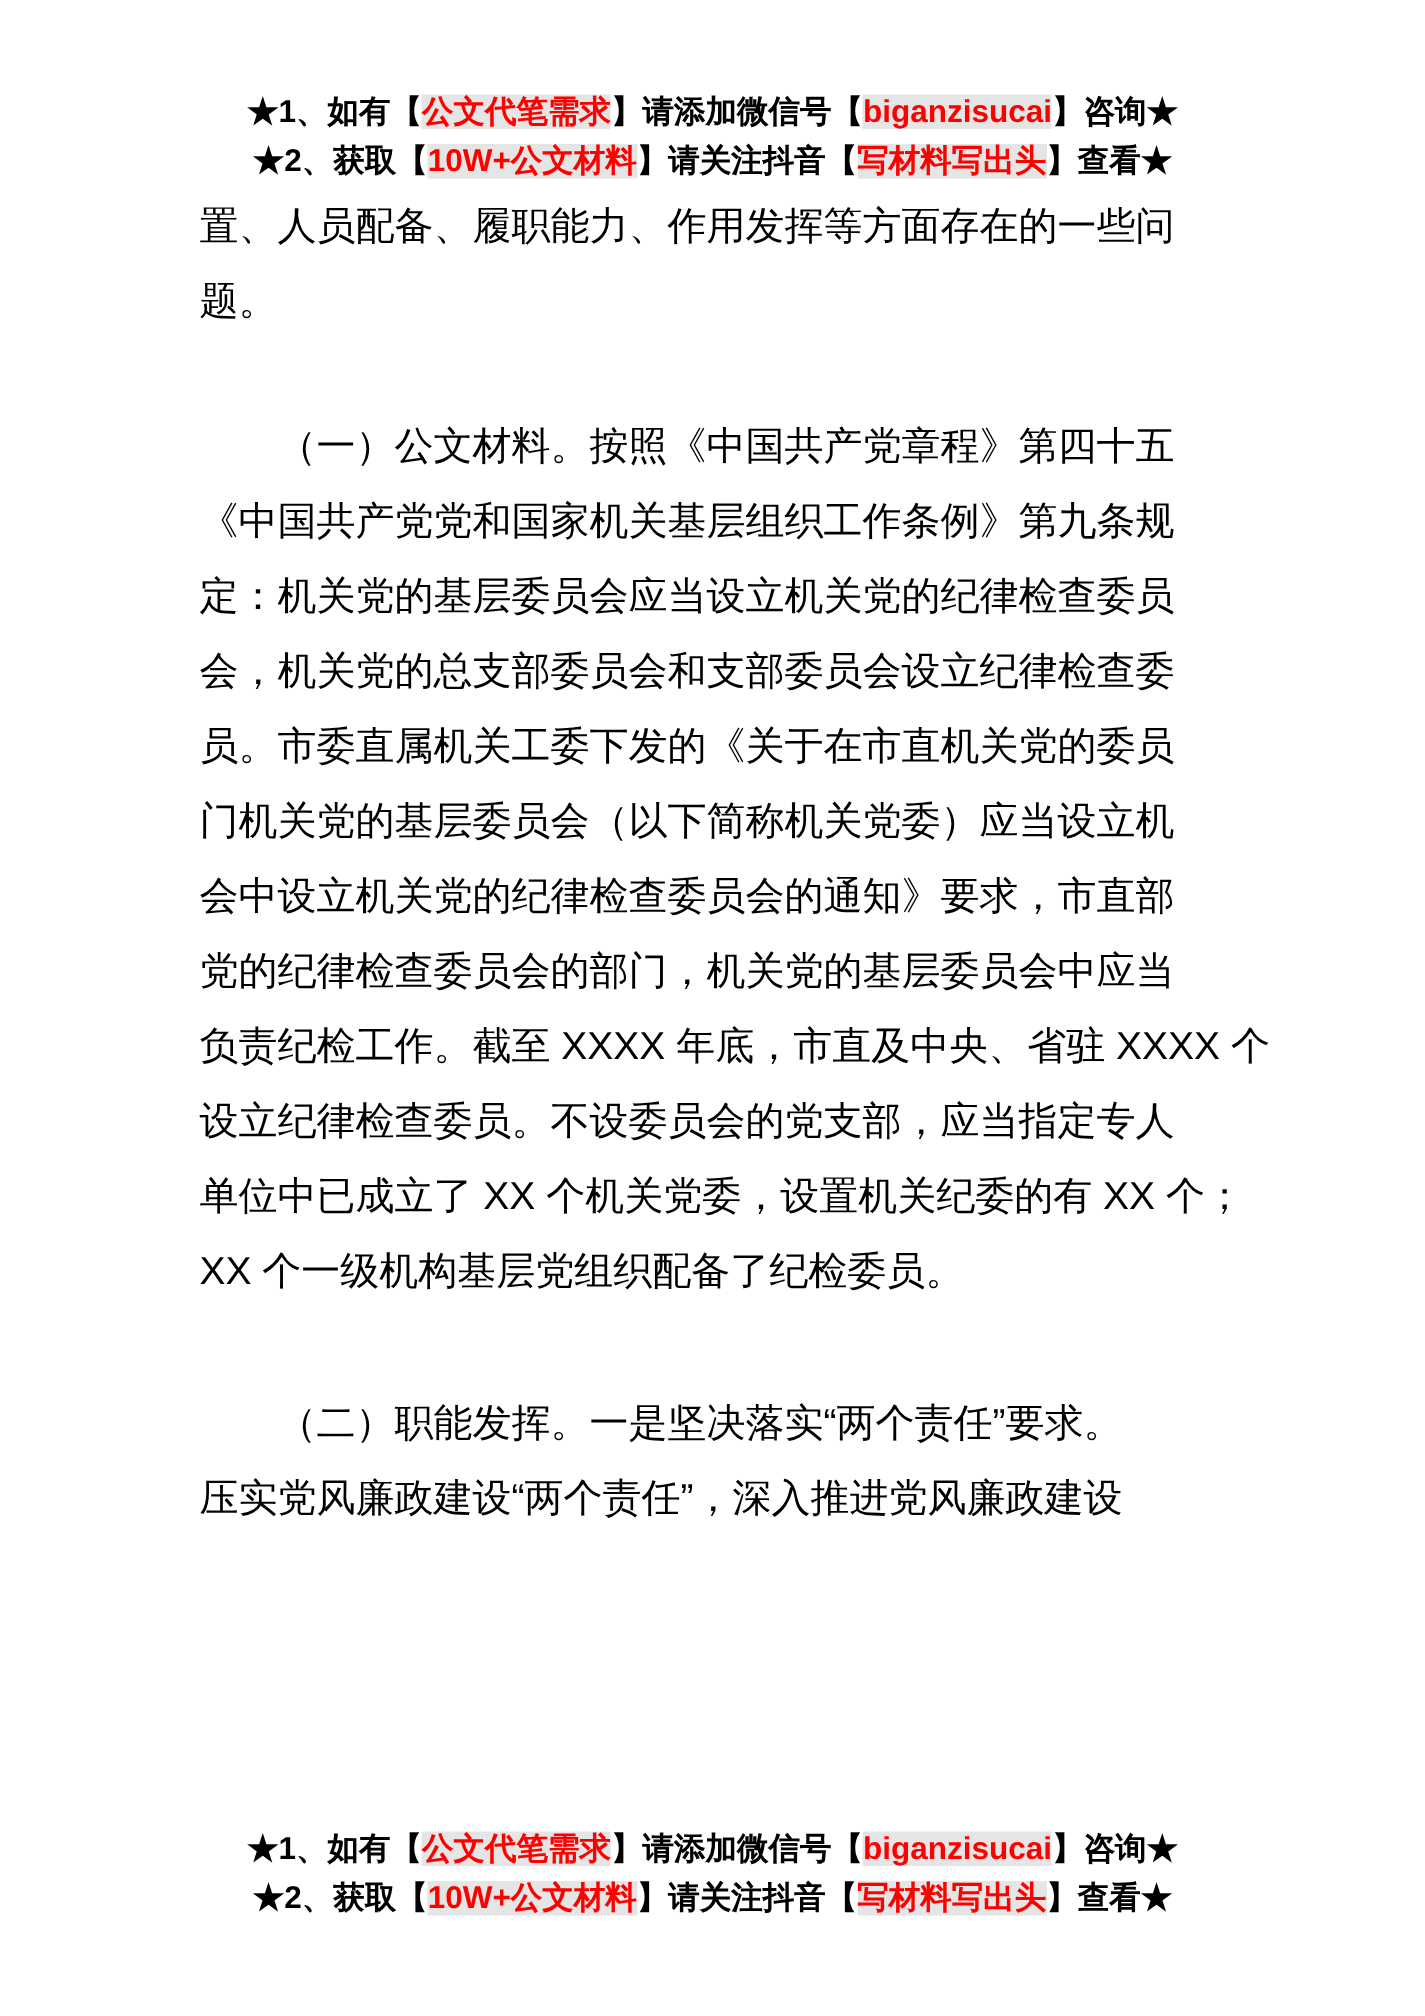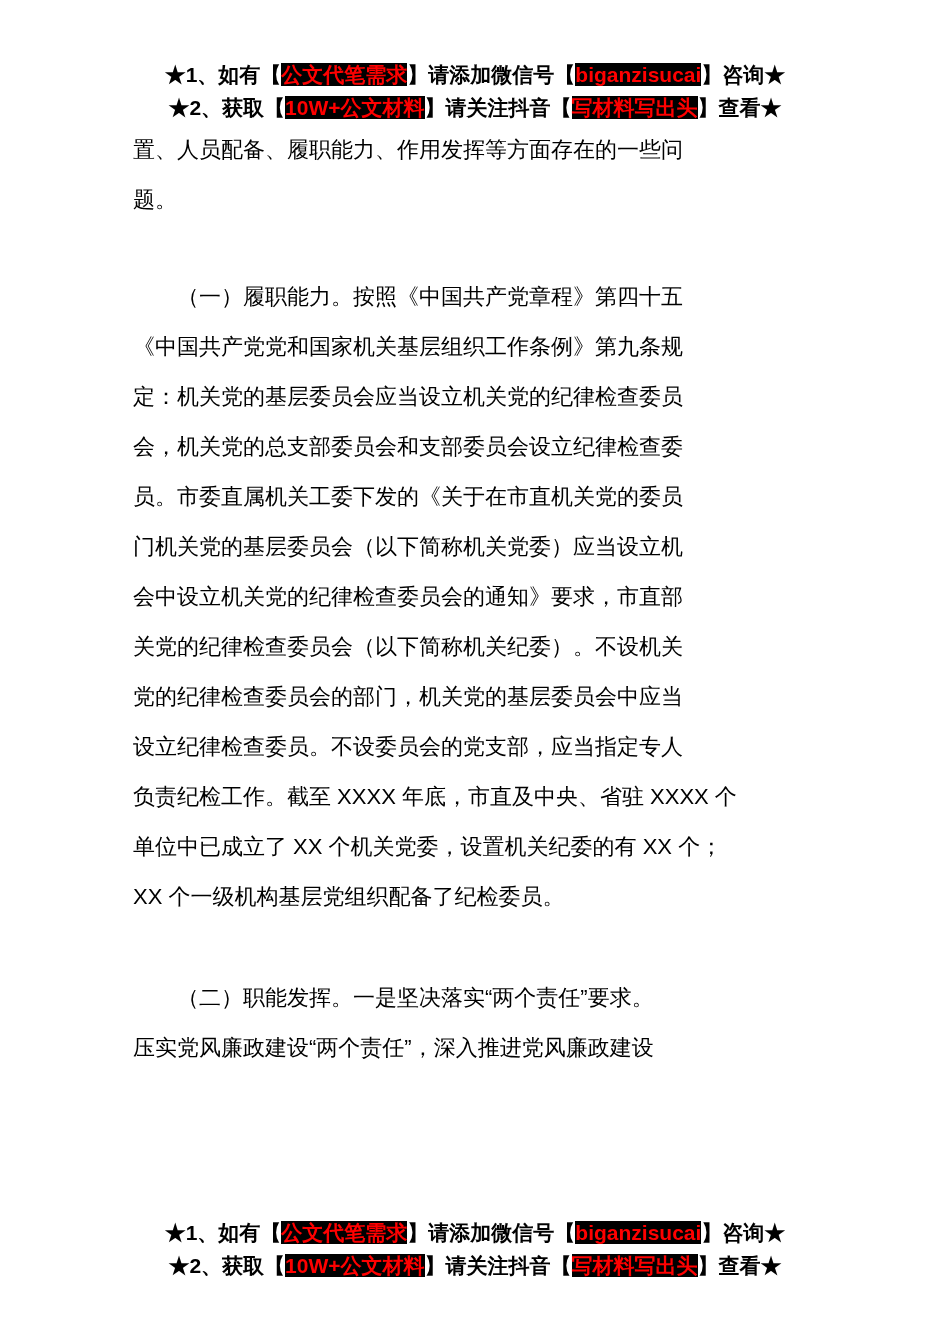--- a/index.html
+++ b/index.html
@@ -23,30 +23,30 @@
     left: 0;
     right: 0;
     text-align: center;
     font-weight: 700;
     font-size: 21px;
     line-height: 33px;
     color: #000000;
   }
   .notice-top { top: 58px; }
   .notice-bottom { top: 1216px; }
-  .notice .hl { background: #000000; }
+  .notice .hl { background: #e5e5e5; }
   .notice .red { color: #ff0000; }
   .notice .u { }
   
   .content {
     position: absolute;
     top: 125px;
     left: 133px;
     right: 133px;
-    font-size: 22px;
+    font-size: 26px;
     line-height: 50px;
     color: #000000;
   }
   .para { margin: 0; }
   .line {
     height: 50px;
     white-space: nowrap;
     overflow: visible;
   }
   .line.indent { text-indent: 2em; }
@@ -63,31 +63,30 @@
     <div class="nline" data-name="notice-line-1"><span data-name="notice-text">★1、如有【</span><span class="hl red" data-name="highlight-keyword">公文代笔需求</span><span data-name="notice-text">】请</span><span class="u" data-name="underlined-word">添加</span><span data-name="notice-text">微信号【</span><span class="hl red u" data-name="wechat-id-highlight">biganzisucai</span><span data-name="notice-text">】咨询★</span></div>
     <div class="nline" data-name="notice-line-2"><span data-name="notice-text">★2、获取【</span><span class="hl red" data-name="highlight-keyword">10W+公文材料</span><span data-name="notice-text">】请</span><span class="u" data-name="underlined-word">关注</span><span data-name="notice-text">抖音【</span><span class="hl red u" data-name="douyin-name-highlight">写材料写出头</span><span data-name="notice-text">】查看★</span></div>
   </div>
 
   <div class="content" data-name="document-body">
       <div class="para" data-name="paragraph-continuation">
         <div class="line" data-name="text-line">置、人员配备、履职能力、作用发挥等方面存在的一些问</div>
         <div class="line" data-name="text-line">题。</div>
       </div>
       <div class="para" data-name="paragraph-org-setup">
-        <div class="line indent" data-name="text-line">（一）履职能力。按照《中国共产党章程》第四十五</div>
+        <div class="line indent" data-name="text-line">（一）公文材料。按照《中国共产党章程》第四十五</div>
         <div class="line" data-name="text-line">《中国共产党党和国家机关基层组织工作条例》第九条规</div>
         <div class="line" data-name="text-line">定：机关党的基层委员会应当设立机关党的纪律检查委员</div>
         <div class="line" data-name="text-line">会，机关党的总支部委员会和支部委员会设立纪律检查委</div>
         <div class="line" data-name="text-line">员。市委直属机关工委下发的《关于在市直机关党的委员</div>
         <div class="line" data-name="text-line">门机关党的基层委员会（以下简称机关党委）应当设立机</div>
         <div class="line" data-name="text-line">会中设立机关党的纪律检查委员会的通知》要求，市直部</div>
-        <div class="line" data-name="text-line">关党的纪律检查委员会（以下简称机关纪委）。不设机关</div>
         <div class="line" data-name="text-line">党的纪律检查委员会的部门，机关党的基层委员会中应当</div>
+        <div class="line" data-name="text-line">负责纪检工作。截至 XXXX 年底，市直及中央、省驻 XXXX 个</div>
         <div class="line" data-name="text-line">设立纪律检查委员。不设委员会的党支部，应当指定专人</div>
-        <div class="line" data-name="text-line">负责纪检工作。截至 XXXX 年底，市直及中央、省驻 XXXX 个</div>
         <div class="line" data-name="text-line">单位中已成立了 XX 个机关党委，设置机关纪委的有 XX 个；</div>
         <div class="line" data-name="text-line">XX 个一级机构基层党组织配备了纪检委员。</div>
       </div>
       <div class="para" data-name="paragraph-function">
         <div class="line indent" data-name="text-line">（二）职能发挥。一是坚决落实“两个责任”要求。</div>
         <div class="line" data-name="text-line">压实党风廉政建设“两个责任”，深入推进党风廉政建设</div>
       </div>
     </div>
 
   <div class="notice notice-bottom" data-name="footer-notice">

